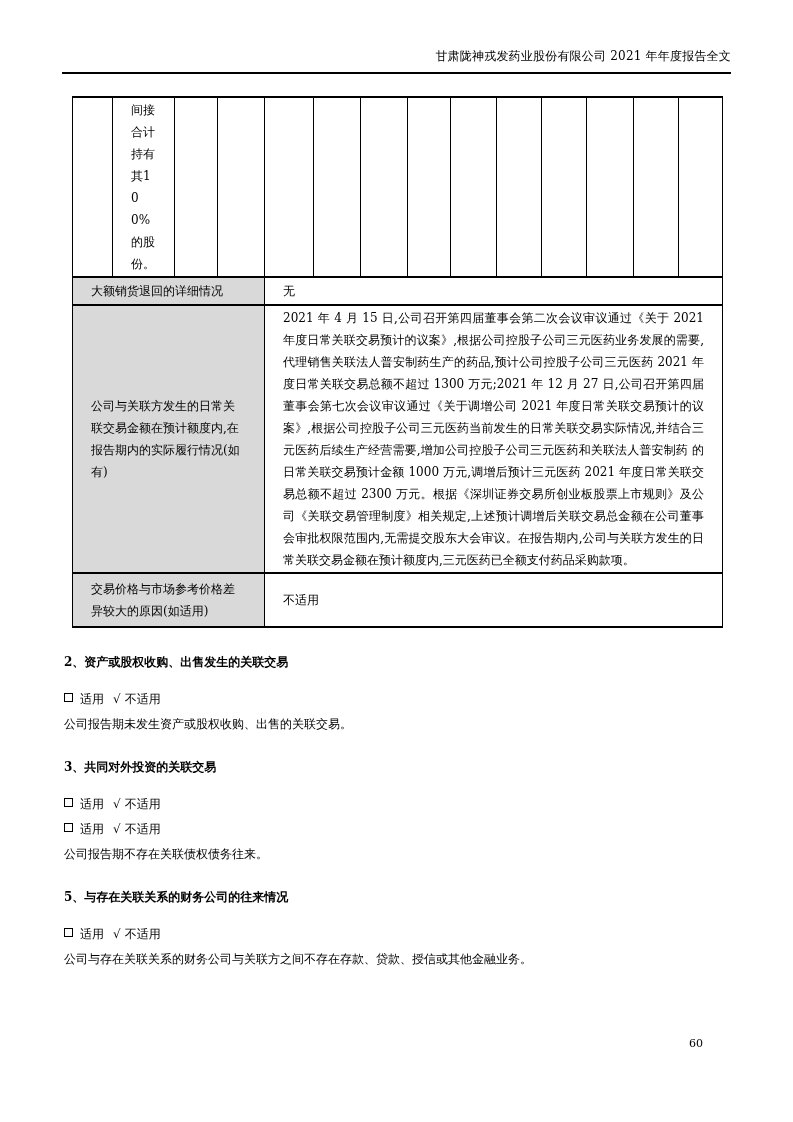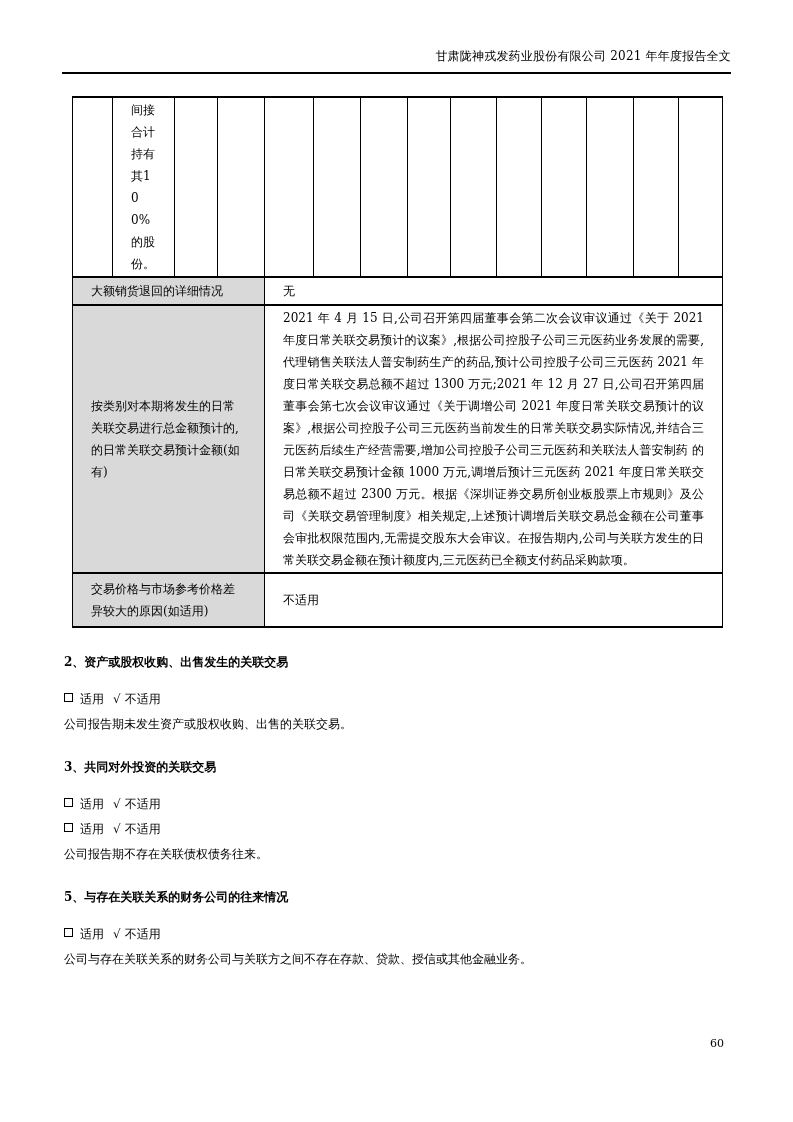--- a/index.html
+++ b/index.html
@@ -97,21 +97,21 @@
   .chk-mark { margin: 0 4px 0 9px; }
   .sec-body {
     font-size: 12px;
     line-height: 17px;
     margin: 0 0 25px 2px;
   }
   
   .page-num {
     position: absolute;
     top: 1037px;
-    left: 710px;
+    left: 689px;
     font-size: 11px;
   }
 </style>
 </head>
 <body>
 
 <div class="page">
 
   <div class="hdr">甘肃陇神戎发药业股份有限公司 2021 年年度报告全文</div>
 
@@ -147,21 +147,21 @@
       <td></td>
       <td></td>
       <td></td>
       <td></td>
     </tr>
     <tr class="row-short">
       <td class="lbl" colspan="4">大额销货退回的详细情况</td>
       <td class="val" colspan="10">无</td>
     </tr>
     <tr>
-      <td class="lbl" colspan="4">按类别对本期将发生的日常关联交易进行总金额预计的,的日常关联交易预计金额(如有)</td>
+      <td class="lbl" colspan="4">公司与关联方发生的日常关联交易金额在预计额度内,在报告期内的实际履行情况(如有)</td>
       <td class="val-long" colspan="10">2021 年 4 月 15 日,公司召开第四届董事会第二次会议审议通过《关于 2021 年度日常关联交易预计的议案》,根据公司控股子公司三元医药业务发展的需要,代理销售关联法人普安制药生产的药品,预计公司控股子公司三元医药 2021 年度日常关联交易总额不超过 1300 万元;2021 年 12 月 27 日,公司召开第四届董事会第七次会议审议通过《关于调增公司 2021 年度日常关联交易预计的议案》,根据公司控股子公司三元医药当前发生的日常关联交易实际情况,并结合三元医药后续生产经营需要,增加公司控股子公司三元医药和关联法人普安制药 的日常关联交易预计金额 1000 万元,调增后预计三元医药 2021 年度日常关联交易总额不超过 2300 万元。根据《深圳证券交易所创业板股票上市规则》及公司《关联交易管理制度》相关规定,上述预计调增后关联交易总金额在公司董事会审批权限范围内,无需提交股东大会审议。在报告期内,公司与关联方发生的日常关联交易金额在预计额度内,三元医药已全额支付药品采购款项。</td>
     </tr>
     <tr class="row-last">
       <td class="lbl" colspan="4">交易价格与市场参考价格差异较大的原因(如适用)</td>
       <td class="val" colspan="10">不适用</td>
     </tr>
   </tbody>
     </table>
 
   <div>

